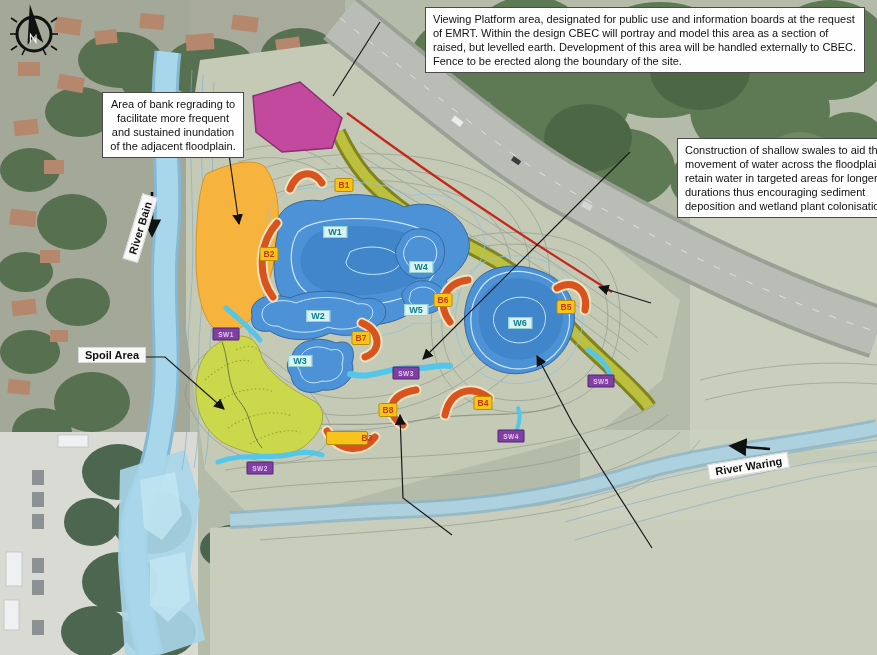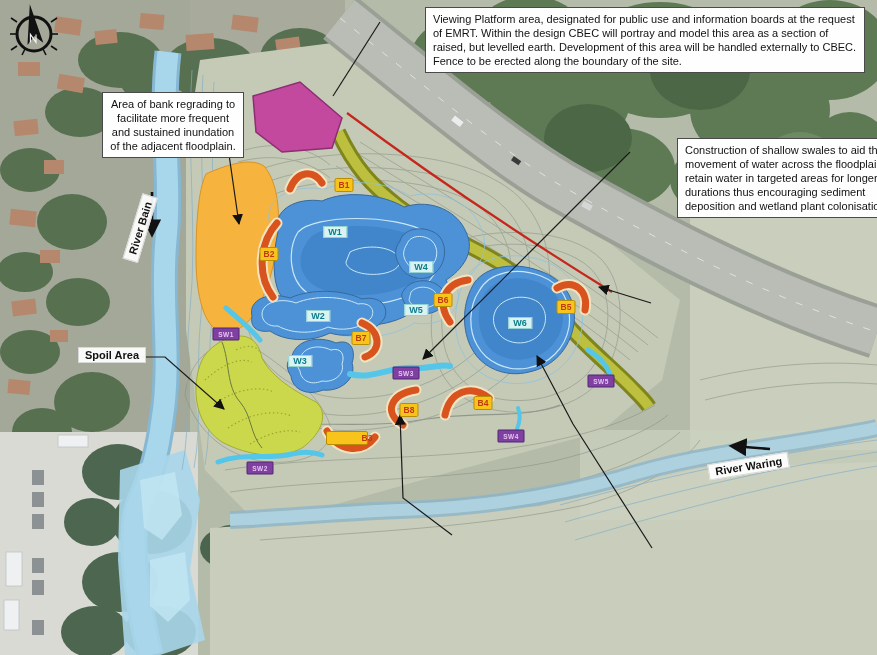--- a/index.html
+++ b/index.html
@@ -310,21 +310,21 @@
 
   <div class="map-label" style="left:708px;top:458px;transform:rotate(-9deg);">River Waring</div>
 
   <div class="badge badge-b" style="left:305px;top:185px;margin-left:39px;">B1</div>
   <div class="badge badge-b" style="left:269px;top:254px;">B2</div>
   <div class="badge badge-b" style="left:347px;top:438px;padding-left:40px;">B3</div>
   <div class="badge badge-b" style="left:463px;top:403px;margin-left:20px;">B4</div>
   <div class="badge badge-b" style="left:566px;top:307px;">B5</div>
   <div class="badge badge-b" style="left:443px;top:300px;">B6</div>
   <div class="badge badge-b" style="left:361px;top:338px;">B7</div>
-  <div class="badge badge-b" style="left:409px;top:410px;">B8</div>
+  <div class="badge badge-b" style="left:388px;top:410px;">B8</div>
 
   <div class="badge label-w" style="left:335px;top:232px;">W1</div>
   <div class="badge label-w" style="left:318px;top:316px;">W2</div>
   <div class="badge label-w" style="left:300px;top:361px;">W3</div>
   <div class="badge label-w" style="left:421px;top:267px;text-align:right;">W4</div>
   <div class="badge label-w" style="left:416px;top:310px;">W5</div>
   <div class="badge label-w" style="left:520px;top:323px;">W6</div>
 
   <div class="badge badge-sw" style="left:226px;top:334px;">SW1</div>
   <div class="badge badge-sw" style="left:260px;top:468px;">SW2</div>

